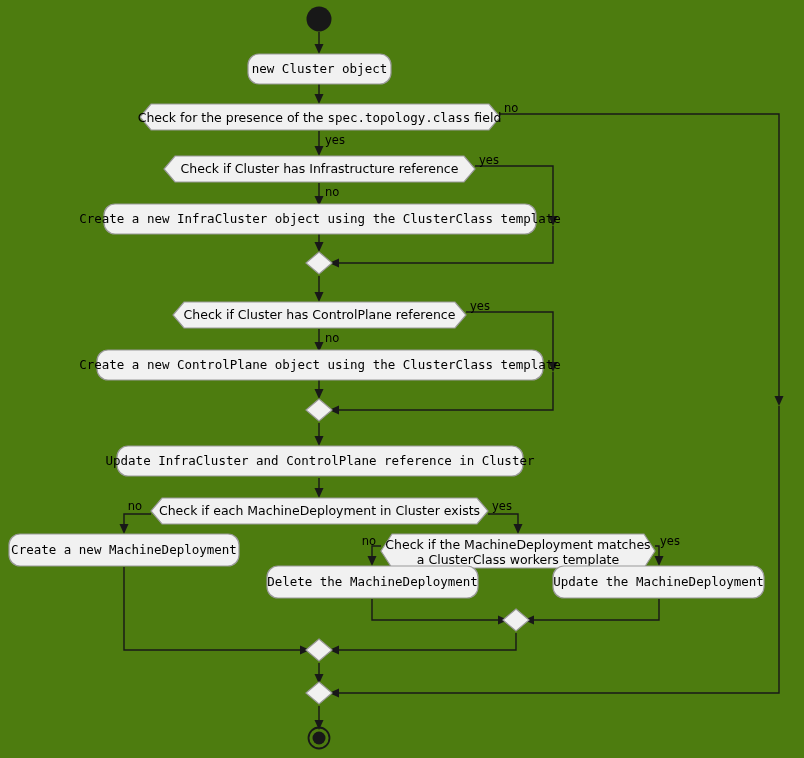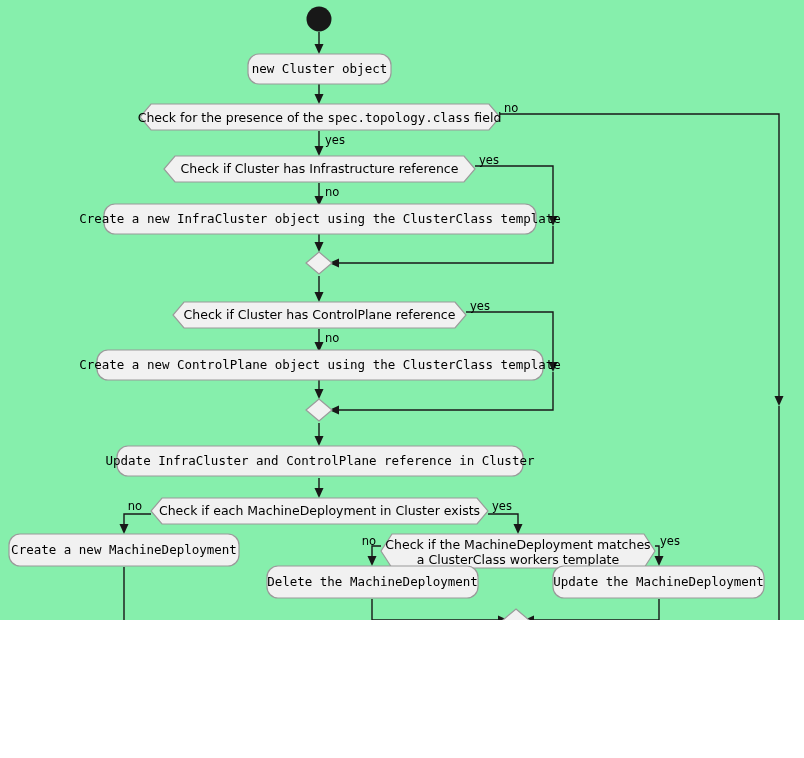--- a/index.html
+++ b/index.html
@@ -3,22 +3,22 @@
 <meta charset="utf-8">
 <style>
   html, body {
     margin: 0;
     padding: 0;
     background: #FFFFFF;
   }
   #diagram-root {
     position: relative;
     width: 804px;
-    height: 620px;
-    background: #86efac;
+    height: 758px;
+    background: #4d7c0f;
     font-family: "DejaVu Sans", sans-serif;
     overflow: hidden;
   }
   svg.canvas {
     position: absolute;
     left: 0;
     top: 0;
     width: 804px;
     height: 758px;
   }

